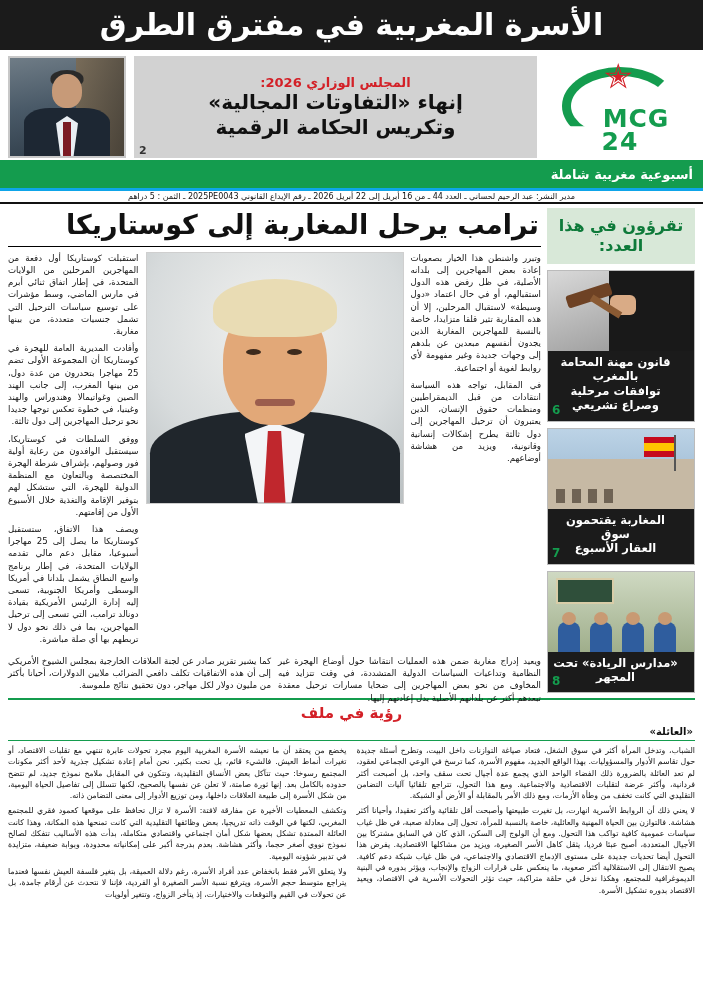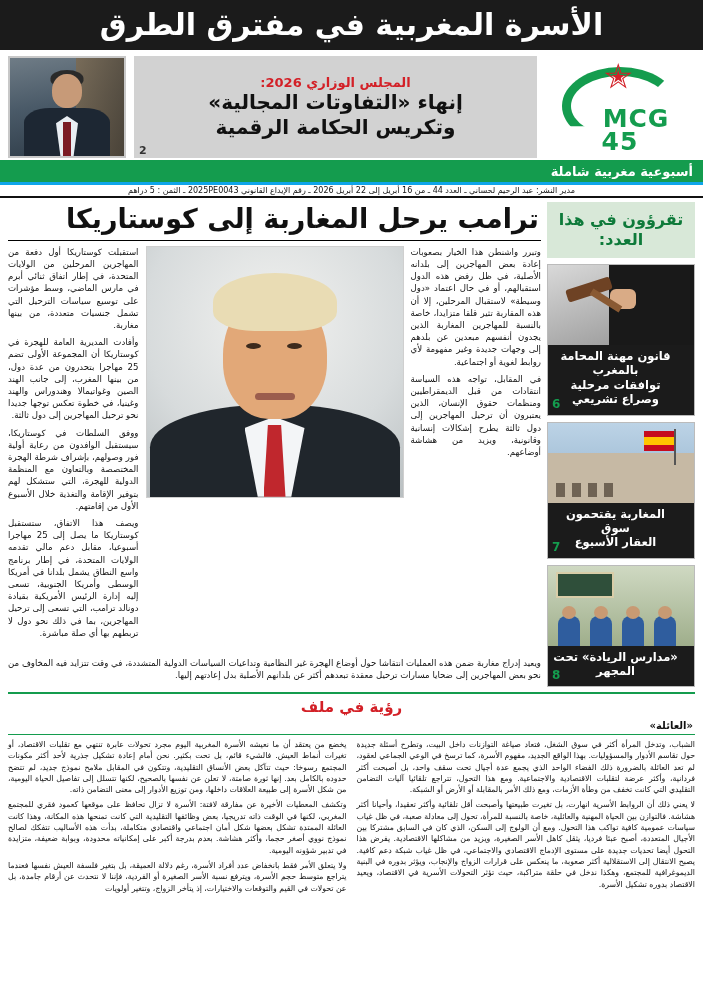--- a/index.html
+++ b/index.html
@@ -155,21 +155,21 @@
   }
   .king-photo .tie {
     position: absolute; left: 50%; transform: translateX(-50%);
     bottom: 0; width: 8px; height: 34px; background: #7b1b24;
   }
 
   
   .greenstrip {
     background: #149c4e;
     color: #fff;
-    height: 22px;
+    height: 28px;
     display: flex;
     align-items: center;
     justify-content: flex-start;
     padding: 0 10px;
     font-size: 13px;
     font-weight: bold;
   }
   .tagline { font-size: 13px; }
 
   
@@ -360,21 +360,21 @@
   </div>
 
   <div class="topband">
 
     <div class="logo-box">
       <div class="mcg-logo">
         <div class="mcg-arc"></div>
         <div class="mcg-star">✭</div>
         <div class="mcg-text">
           <div class="mcg">MCG</div>
-          <div class="num">45</div>
+          <div class="num">24</div>
         </div>
       </div>
     </div>
 
     <div class="headline-box">
       <div class="kicker">المجلس الوزاري 2026:</div>
       <div class="headline-main">إنهاء «التفاوتات المجالية»</div>
       <div class="headline-main">وتكريس الحكامة الرقمية</div>
       <div class="pagenum-corner">2</div>
     </div>
@@ -486,20 +486,23 @@
             <p>ووفق السلطات في كوستاريكا، سيستقبل الوافدون من رعاية أولية فور وصولهم، بإشراف شرطة الهجرة المختصصة وبالتعاون مع المنظمة الدولية للهجرة، التي ستشكل لهم بتوفير الإقامة والتغذية خلال الأسبوع الأول من إقامتهم.</p>
             <p>ويصف هذا الاتفاق، ستستقبل كوستاريكا ما يصل إلى 25 مهاجرا أسبوعيا، مقابل دعم مالي تقدمه الولايات المتحدة، في إطار برنامج واسع النطاق يشمل بلدانا في أمريكا الوسطى وأمريكا الجنوبية، تسعى إليه إدارة الرئيس الأمريكية بقيادة دونالد ترامب، التي تسعى إلى ترحيل المهاجرين، بما في ذلك نحو دول لا تربطهم بها أي صلة مباشرة.</p>
           </div>
         </div>
       </div>
 
       <div class="below-photo">
         <div class="col">
           <p>ويعيد إدراج مغاربة ضمن هذه العمليات انتقاشا حول أوضاع الهجرة غير النظامية وتداعيات السياسات الدولية المتشددة، في وقت تتزايد فيه المخاوف من نحو بعض المهاجرين إلى ضحايا مسارات ترحيل معقدة تبعدهم أكثر عن بلدانهم الأصلية بدل إعادتهم إليها.</p>
         </div>
+        <div class="col">
+          <p>كما يشير تقرير صادر عن لجنة العلاقات الخارجية بمجلس الشيوخ الأمريكي إلى أن هذه الاتفاقيات تكلف دافعي الضرائب ملايين الدولارات، أحيانا بأكثر من مليون دولار لكل مهاجر، دون تحقيق نتائج ملموسة.</p>
+        </div>
       </div>
     </div>
 
   </div>
 
   <div class="footer-sec">
     <div class="footer-head">
       <span class="ttl">رؤية في ملف</span>
     </div>
     <div class="footer-sub">«العائلة»</div>

